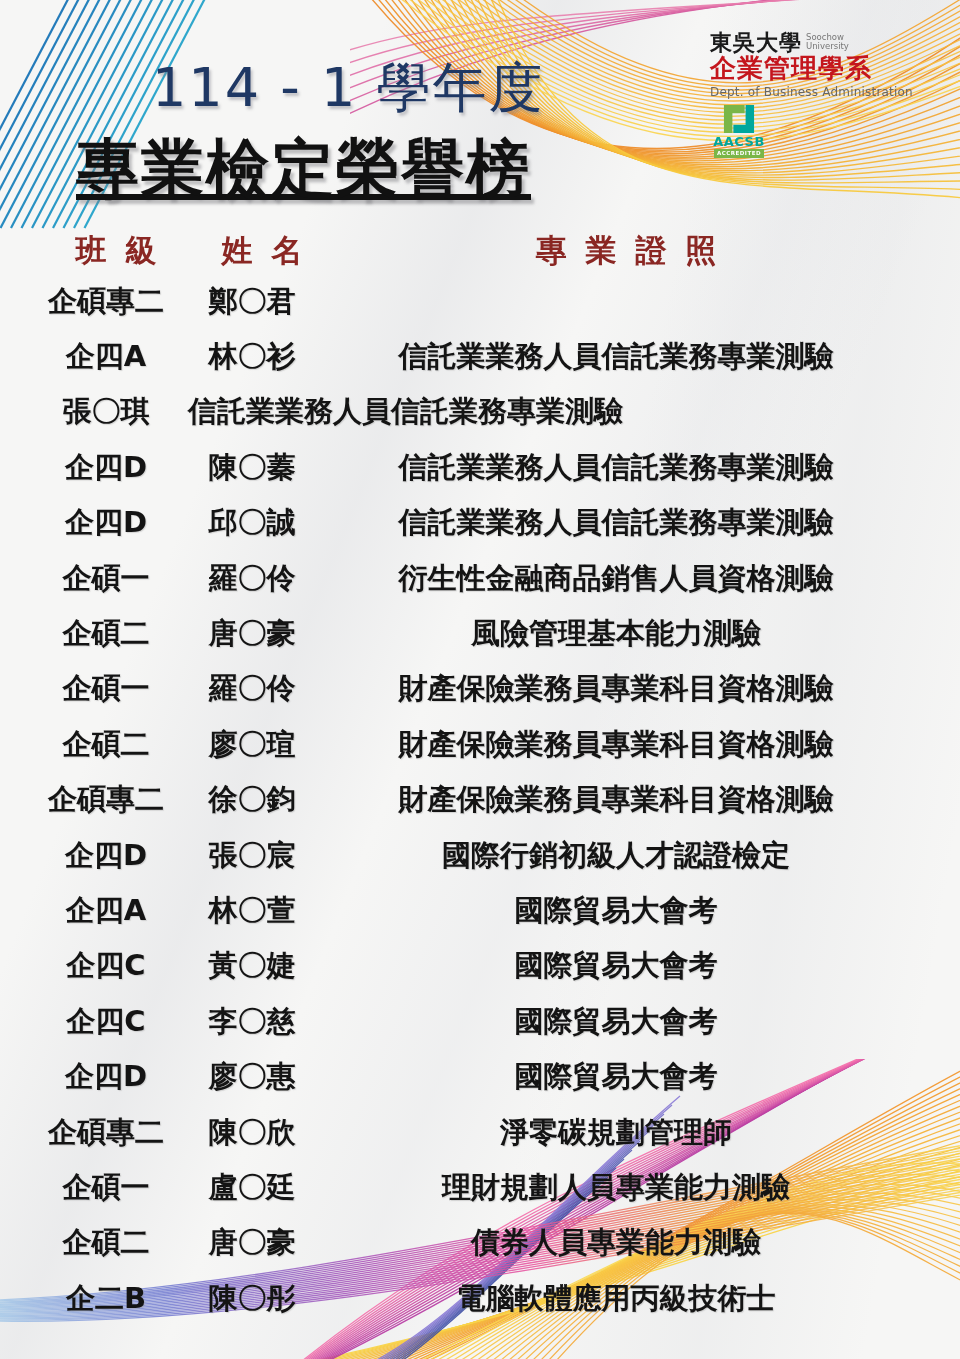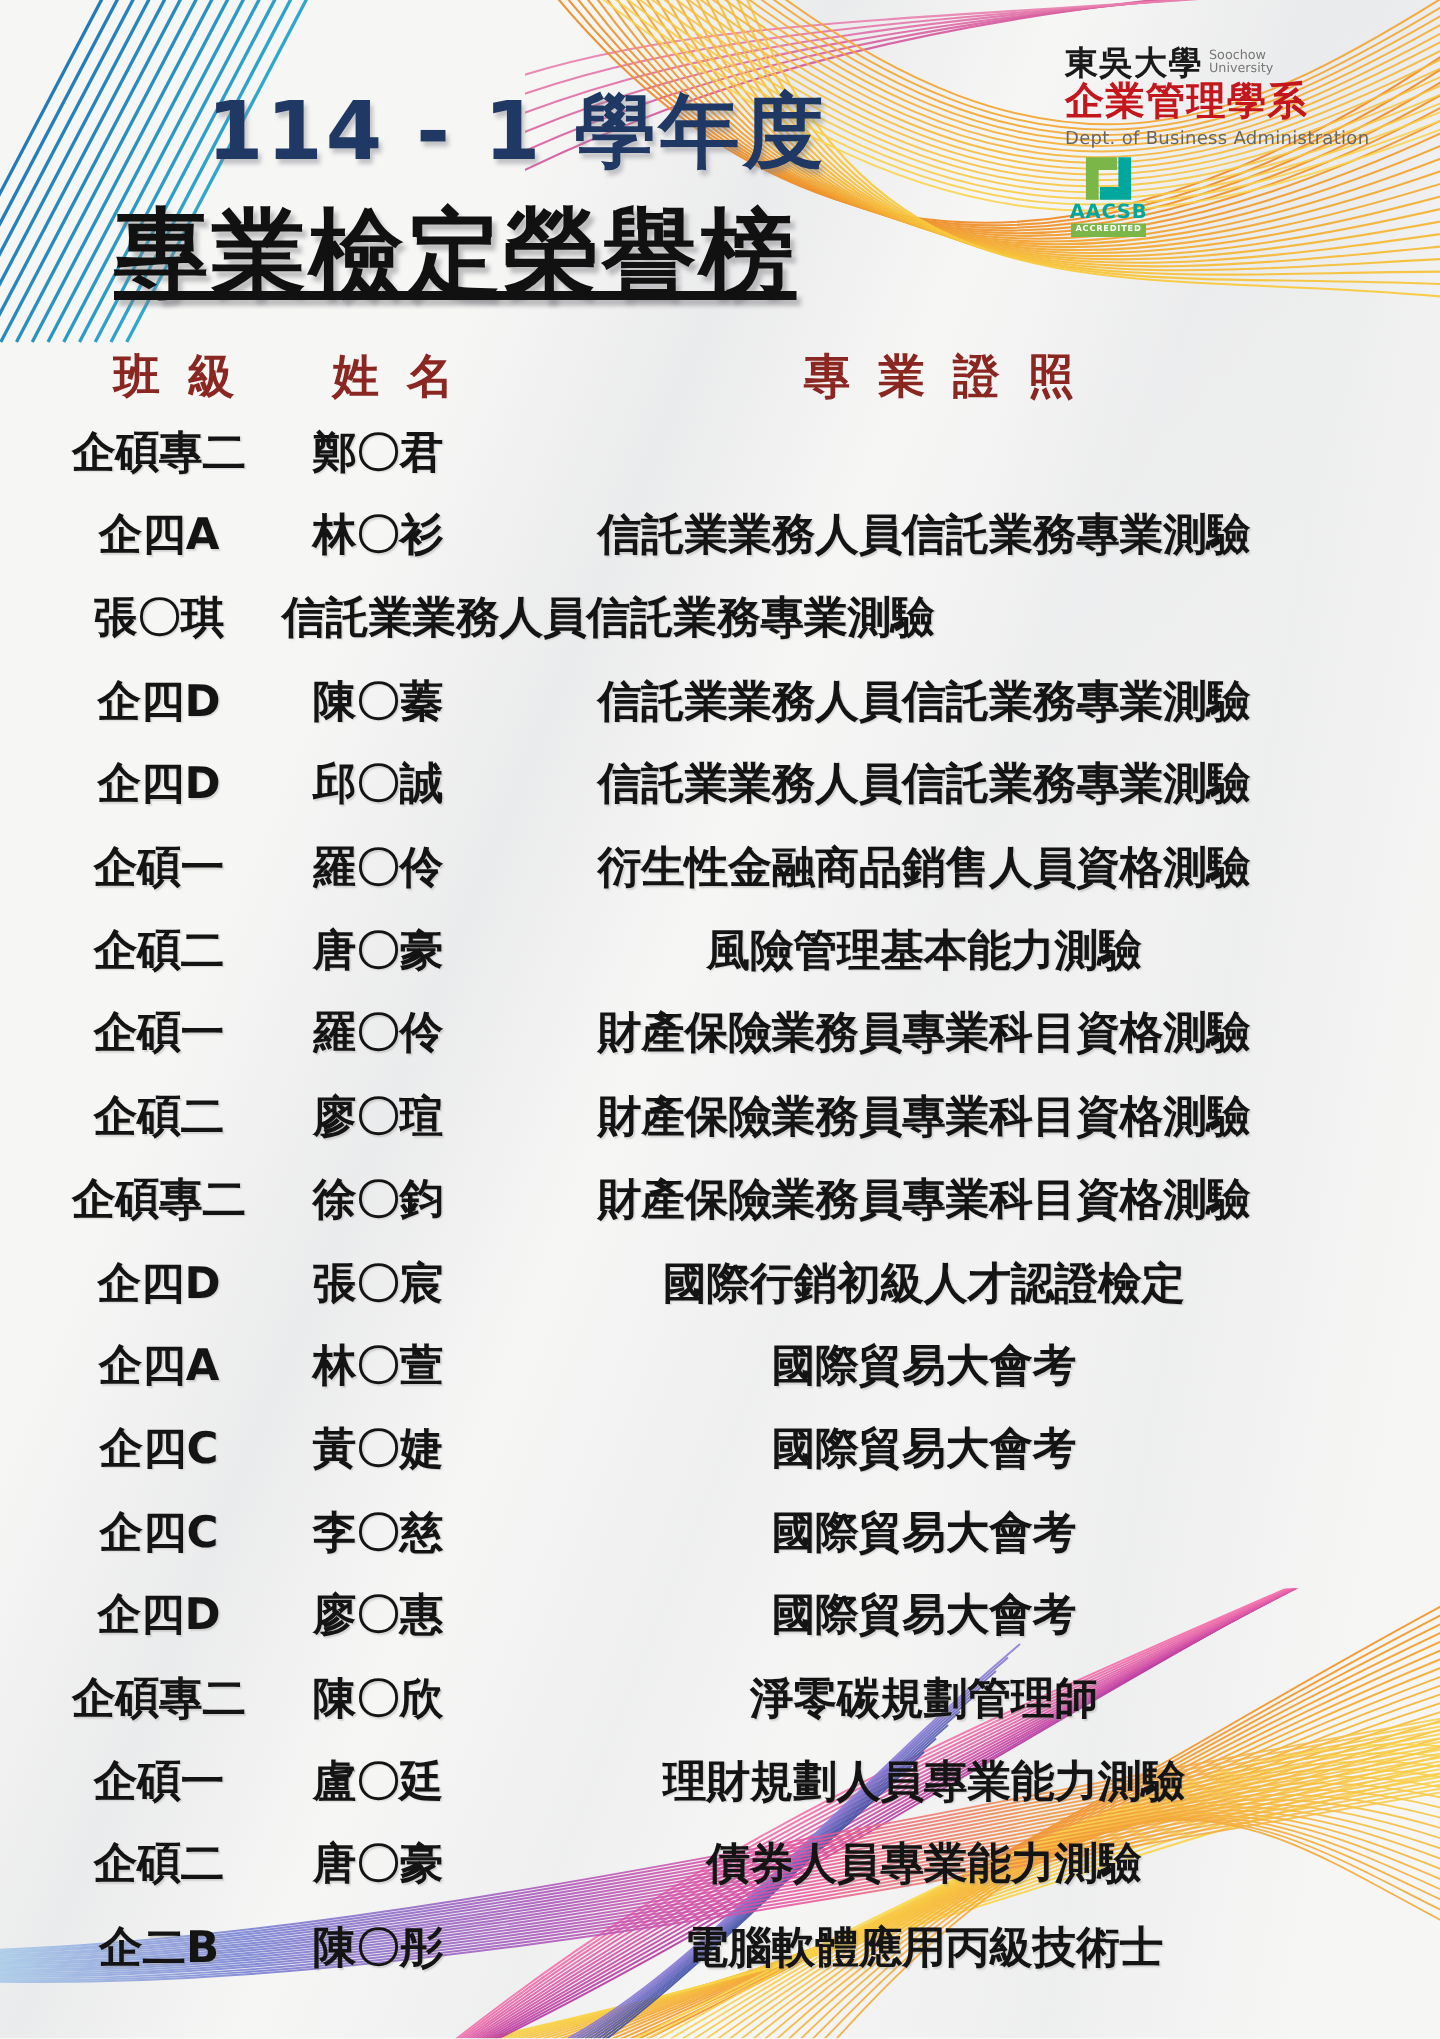--- a/index.html
+++ b/index.html
@@ -15,22 +15,22 @@
       #f6f6f5;
   }
   svg.deco{position:absolute;pointer-events:none;}
   #deco-top-left{left:0;top:0;}
   #deco-top-right{right:0;top:0;}
   #deco-bottom{left:0;bottom:0;}
 
   .content{position:relative;z-index:2;}
 
   .year-title{
-    position:absolute;left:138px;top:52px;
-    font-size:54px;font-weight:700;color:#1f3864;
+    position:absolute;left:152px;top:52px;
+    font-size:54px;font-weight:400;color:#1f3864;
     letter-spacing:2px;white-space:nowrap;
     text-shadow:2px 3px 3px rgba(130,130,140,.45);
   }
   .main-title{
     position:absolute;left:76px;top:126px;
     font-size:63px;font-weight:900;color:#111;
     letter-spacing:2px;white-space:nowrap;
     text-shadow:3px 4px 3px rgba(120,120,125,.45);
     text-decoration:underline;
   }

